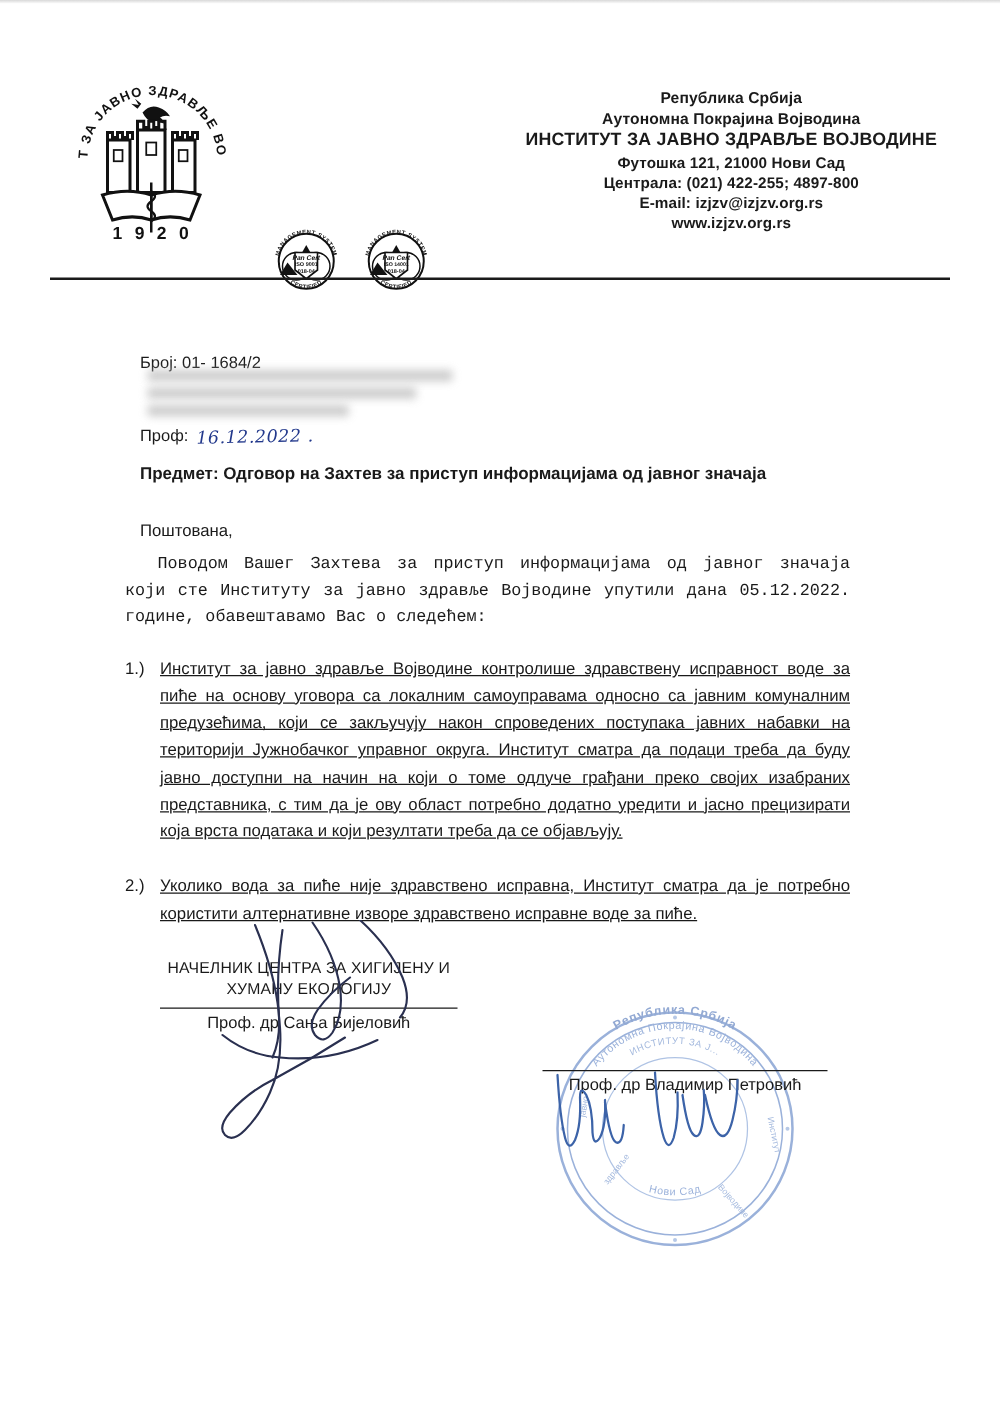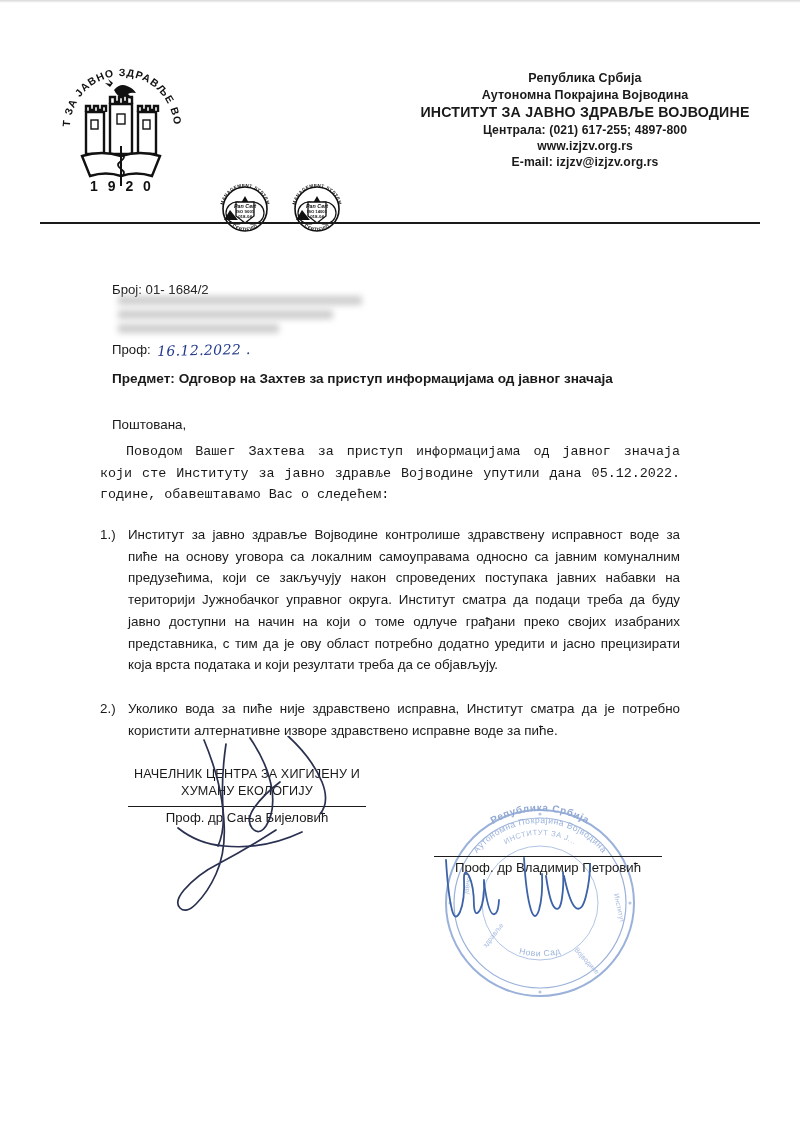--- a/index.html
+++ b/index.html
@@ -159,20 +159,21 @@
     line-height: 1.62;
     margin-bottom: 22px;
   }
   .numitem .marker {
     flex: 0 0 28px;
     white-space: nowrap;
   }
   .numitem .itemtext {
     flex: 1;
     text-align: justify;
+    text-decoration: underline;
   }
 
   
   .sig {
     position: absolute;
     text-align: center;
   }
   .sig-left  { left: 122px; top: 766px; width: 250px; }
   .sig-right { left: 428px; top: 850px; width: 240px; }
 
@@ -291,23 +292,24 @@
         <text font-family="Liberation Sans, sans-serif" font-size="4.6" font-weight="bold" fill="#111" letter-spacing=".4">
           <textPath href="#isoBot2" startOffset="50%" text-anchor="middle">CERTIFIED</textPath>
         </text>
       </svg>
     </div>
 
     <div class="contact-block">
       <div class="l">Република Србија</div>
       <div class="l">Аутономна Покрајина Војводина</div>
       <div class="l big">ИНСТИТУТ ЗА ЈАВНО ЗДРАВЉЕ ВОЈВОДИНЕ</div>
-      <div class="l thin">Централа: (021) 617-255; 4897-800</div>
+      <div class="l thin">Футошка 121, 21000 Нови Сад</div>
+      <div class="l thin">Централа: (021) 422-255; 4897-800</div>
+      <div class="l thin">E-mail: izjzv@izjzv.org.rs</div>
       <div class="l thin">www.izjzv.org.rs</div>
-      <div class="l thin">E-mail: izjzv@izjzv.org.rs</div>
     </div>
   </div>
 
   <div class="header-rule"></div>
 
   <div class="refblock">
     <div class="ref-row">
       <span>Број:</span>
       <span>01- 1684/2</span>
     </div>

